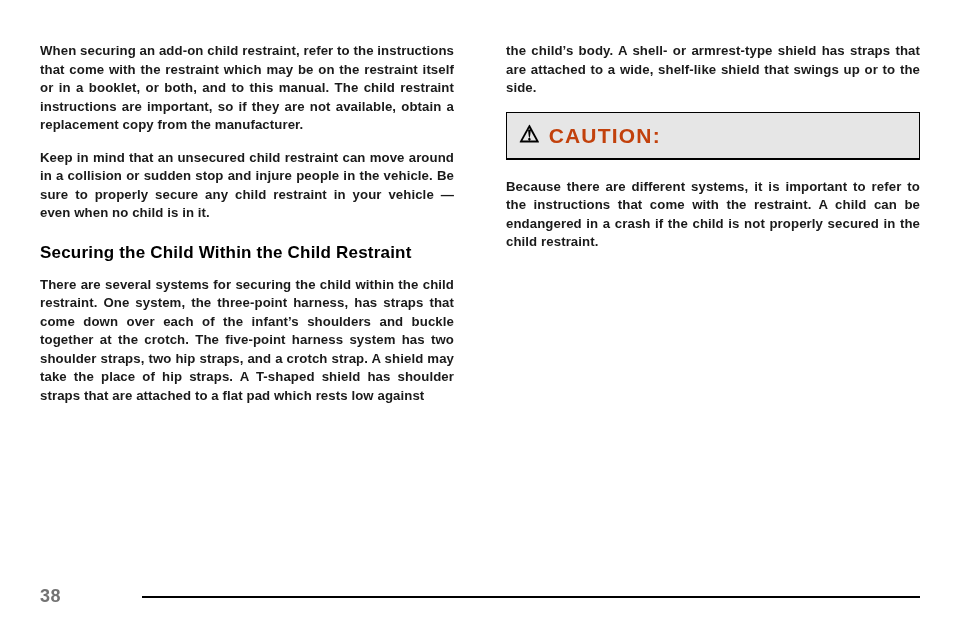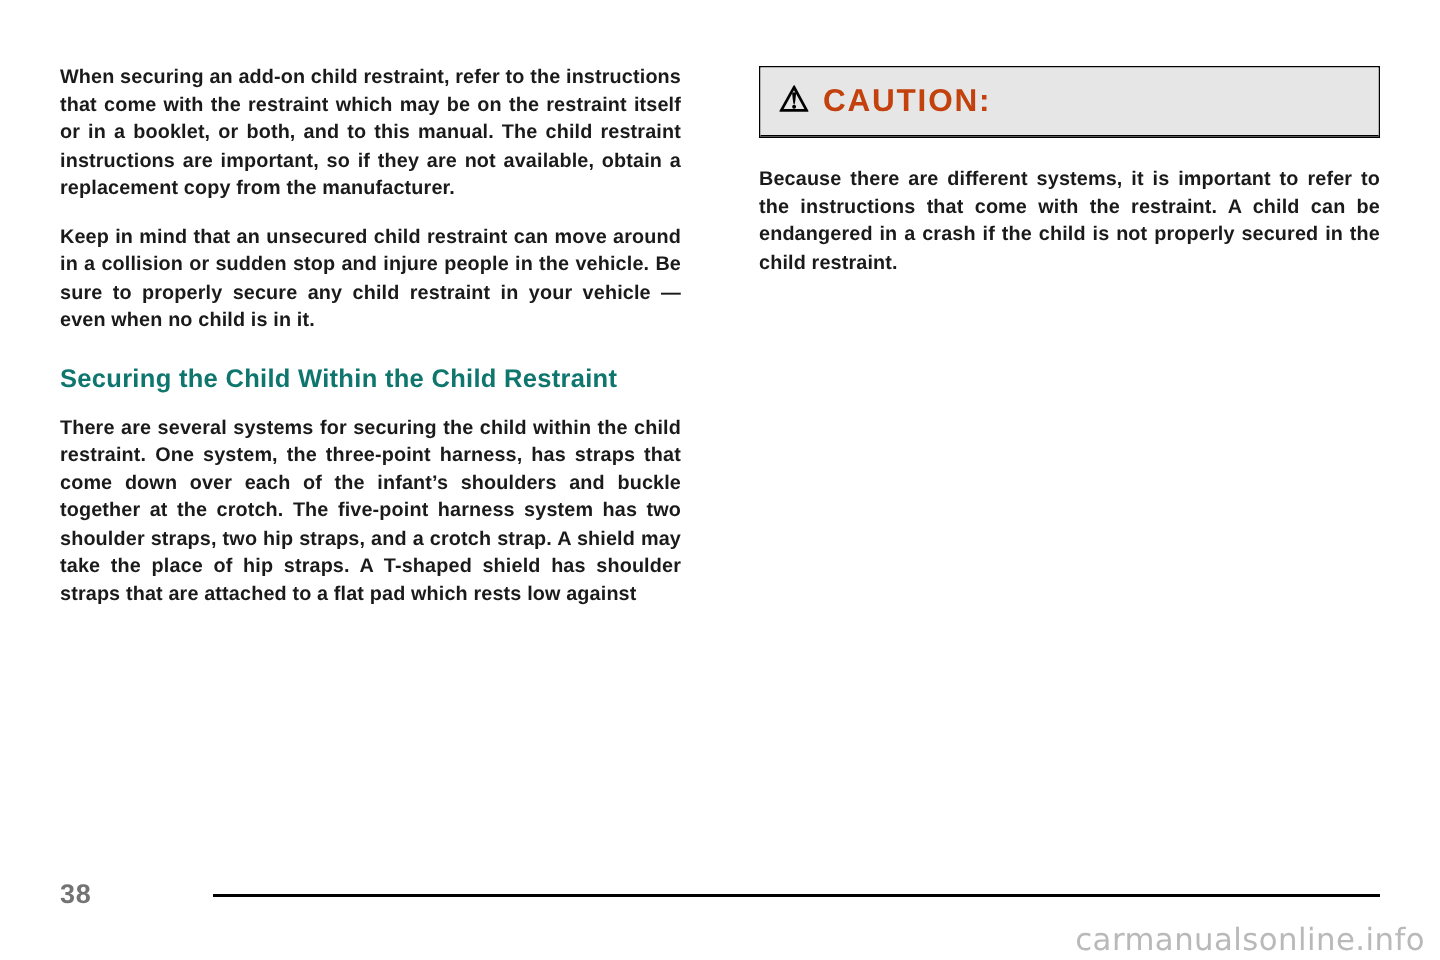--- a/index.html
+++ b/index.html
@@ -42,21 +42,21 @@
     text-align: justify;
   }
   p.body.last {
     margin-bottom: 0;
   }
   h2.section-head {
     margin: 18px 0 12px 0;
     font-size: 17px;
     line-height: 23px;
     font-weight: bold;
-    color: #0f766e;
+    color: #000000;
     letter-spacing: 0.2px;
   }
   .caution-box {
     border: 1.5px solid #000000;
     margin: 2px 0 18px 0;
     background: #ffffff;
   }
   .caution-head {
     background: #e6e6e6;
     border-bottom: 1.5px solid #000000;
@@ -133,33 +133,33 @@
   <div class="columns">
 
     <div class="col">
       <p class="body">When securing an add-on child restraint, refer to the instructions that come with the restraint which may be on the restraint itself or in a booklet, or both, and to this manual. The child restraint instructions are important, so if they are not available, obtain a replacement copy from the manufacturer.</p>
       <p class="body">Keep in mind that an unsecured child restraint can move around in a collision or sudden stop and injure people in the vehicle. Be sure to properly secure any child restraint in your vehicle — even when no child is in it.</p>
       <h2 class="section-head">Securing the Child Within the Child Restraint</h2>
       <p class="body last">There are several systems for securing the child within the child restraint. One system, the three-point harness, has straps that come down over each of the infant’s shoulders and buckle together at the crotch. The five-point harness system has two shoulder straps, two hip straps, and a crotch strap. A shield may take the place of hip straps. A T-shaped shield has shoulder straps that are attached to a flat pad which rests low against</p>
     </div>
 
     <div class="col">
+      <p class="body">the child’s body. A shell- or armrest-type shield has straps that are attached to a wide, shelf-like shield that swings up or to the side.</p>
 
       <div class="caution-box">
         <div class="caution-head">
           <span class="caution-sym">⚠</span>
           <span class="caution-title">CAUTION:</span>
         </div>
       </div>
 
       <p class="body last">Because there are different systems, it is important to refer to the instructions that come with the restraint. A child can be endangered in a crash if the child is not properly secured in the child restraint.</p>
     </div>
 
   </div>
 
   <div class="footer">
     <span class="page-num">38</span>
     <div class="footer-rule"></div>
   </div>
 
-  <div class="watermark">carmanualsonline.info</div>
 
 </div>
 
 </body></html>

